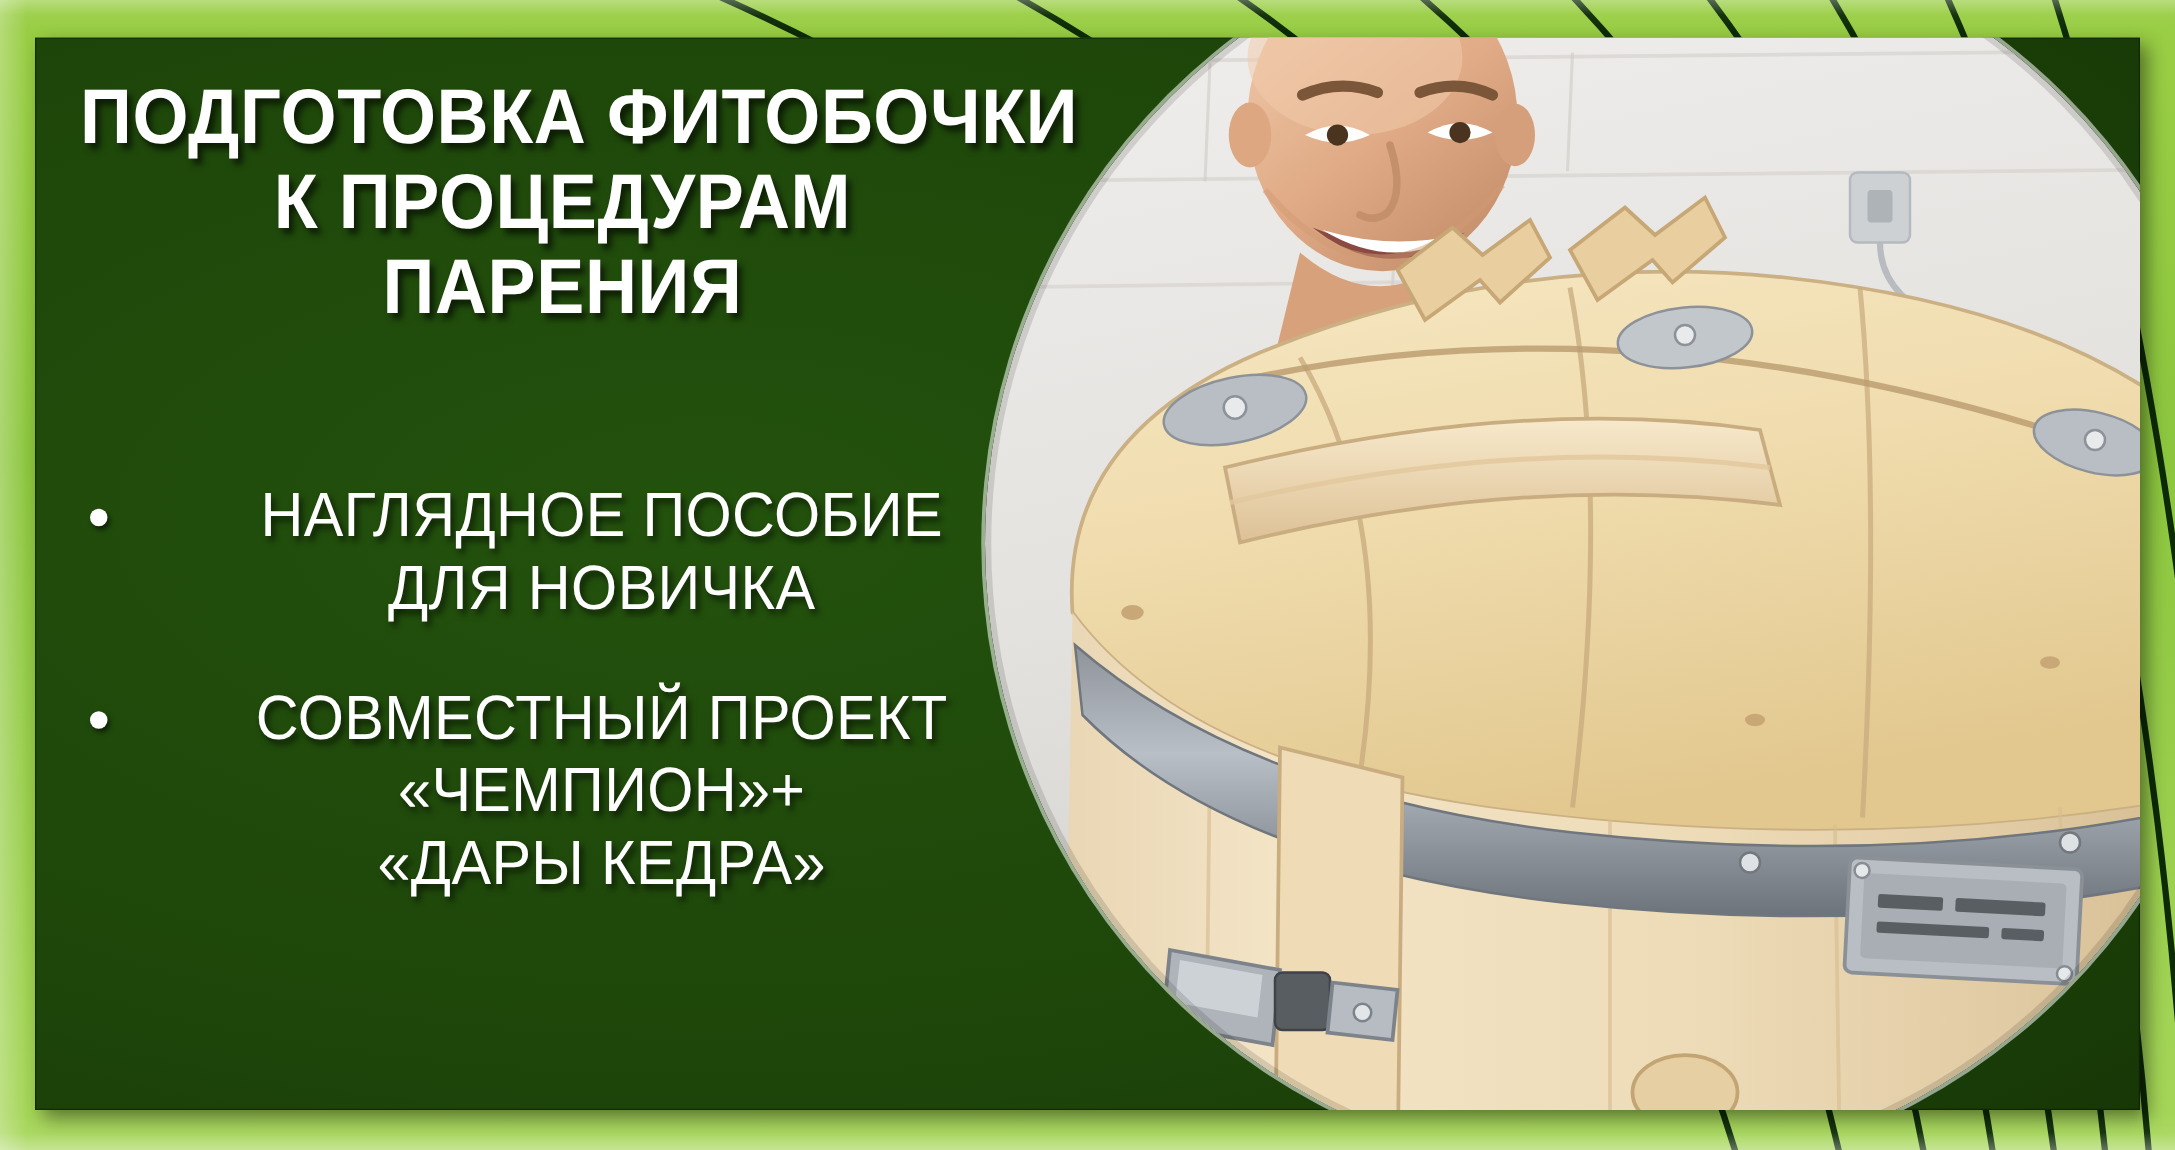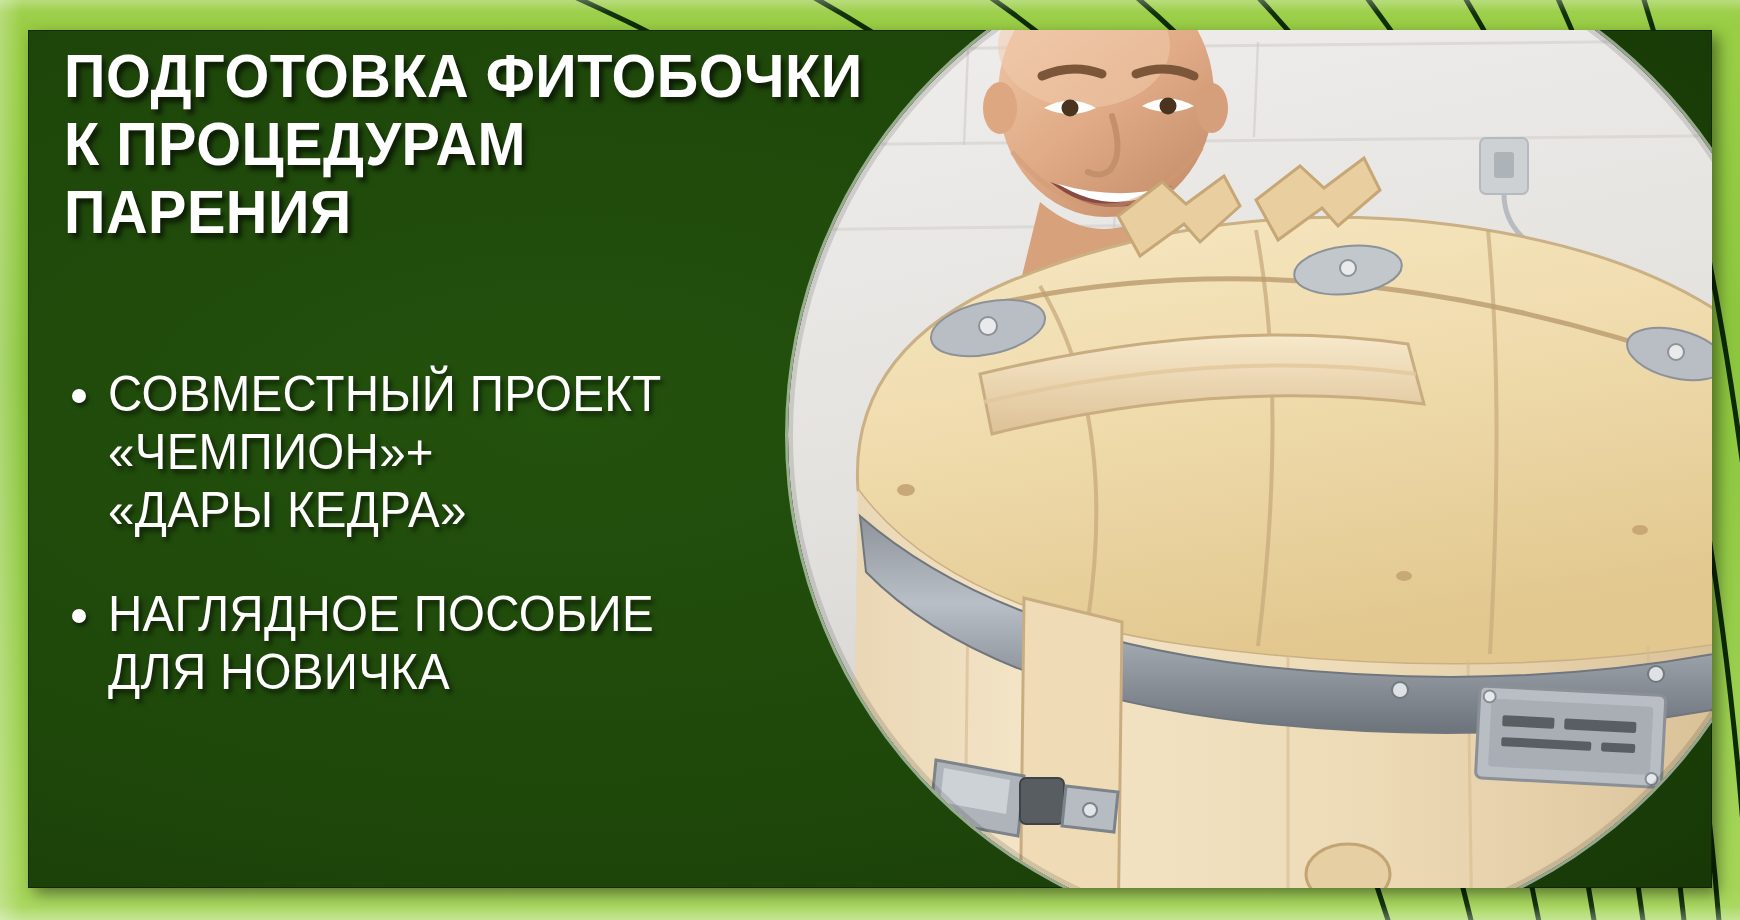--- a/index.html
+++ b/index.html
@@ -65,22 +65,23 @@
     border-radius: 50%;
     overflow: hidden;
     box-shadow: 0 0 0 3px rgba(255,255,255,0.55);
   }
   .photo-svg { display: block; width: 1010px; height: 1010px; }
 
   
   .text-col {
     position: absolute;
     left: 36px;
-    top: 12px;
+    top: 30px;
     width: 830px;
+    text-align: center;
   }
 
   .headline {
     color: #ffffff;
     font-family: "Liberation Sans", sans-serif;
     font-weight: 700;
     font-size: 62px;
     line-height: 1.10;
     letter-spacing: 0.5px;
     text-transform: uppercase;
@@ -333,28 +334,28 @@
 
       <div class="headline">
         <span class="headline-line">ПОДГОТОВКА ФИТОБОЧКИ</span>
         <span class="headline-line">К ПРОЦЕДУРАМ</span>
         <span class="headline-line">ПАРЕНИЯ</span>
       </div>
 
       <ul class="bullets">
         <li class="bullet">
           <span class="bullet-inner">
+            <span class="bullet-line">НАГЛЯДНОЕ ПОСОБИЕ</span>
+            <span class="bullet-line">ДЛЯ НОВИЧКА</span>
+          </span>
+        </li>
+        <li class="bullet">
+          <span class="bullet-inner">
             <span class="bullet-line">СОВМЕСТНЫЙ ПРОЕКТ</span>
             <span class="bullet-line">«ЧЕМПИОН»+</span>
             <span class="bullet-line">«ДАРЫ КЕДРА»</span>
           </span>
         </li>
-        <li class="bullet">
-          <span class="bullet-inner">
-            <span class="bullet-line">НАГЛЯДНОЕ ПОСОБИЕ</span>
-            <span class="bullet-line">ДЛЯ НОВИЧКА</span>
-          </span>
-        </li>
       </ul>
 
     </div>
   </div>
 </div>
 
 </body></html>

